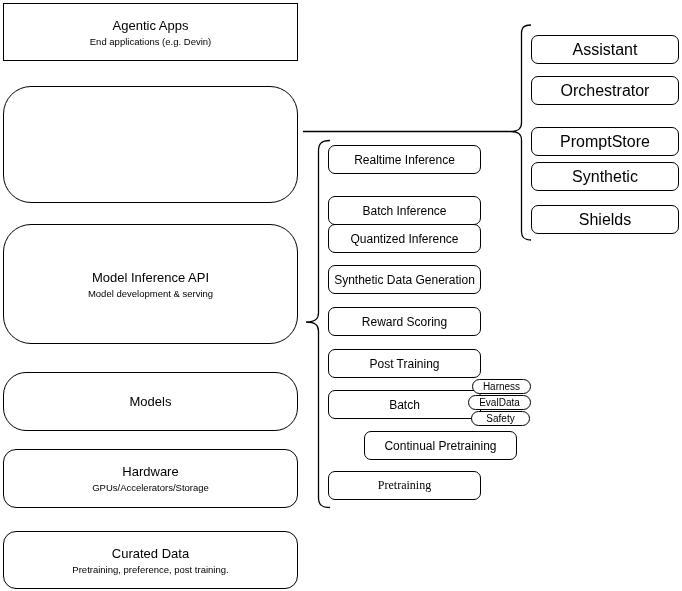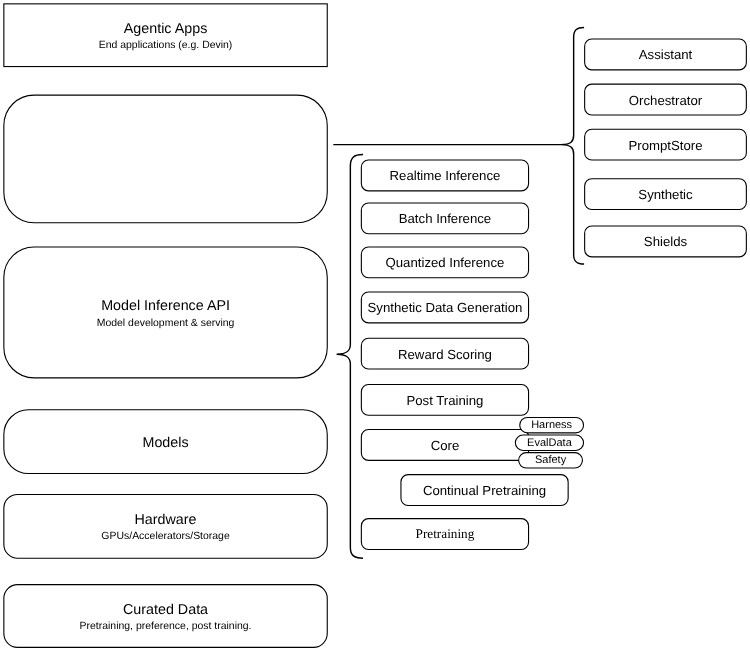--- a/index.html
+++ b/index.html
@@ -33,28 +33,28 @@
   .lb1 { top: 3px;   height: 58px;  border-radius: 0; }
   .lb2 { top: 86px;  height: 117px; border-radius: 28px; }
   .lb3 { top: 224px; height: 120px; border-radius: 28px; }
   .lb4 { top: 372px; height: 59px;  border-radius: 23px; }
   .lb5 { top: 449px; height: 59px;  border-radius: 13px; }
   .lb6 { top: 531px; height: 58px;  border-radius: 13px; }
   .mbox {
     left: 328px; width: 153px; height: 29px;
     border-radius: 7px; font-size: 12px; white-space: nowrap;
   }
-  .m1 { top: 145px; } .m2 { top: 184px; } .m3 { top: 224px; }
+  .m1 { top: 145px; } .m2 { top: 196px; } .m3 { top: 224px; }
   .m4 { top: 265px; } .m5 { top: 307px; } .m6 { top: 349px; }
   .m7 { top: 390px; } .m8 { top: 431px; margin-left: 36px; } .m9 { top: 471px; font-family: Liberation Serif, serif; }
   .rbox {
     left: 531px; width: 148px; height: 29px;
-    border-radius: 7px; font-size: 12px; white-space: nowrap;
+    border-radius: 7px; font-size: 16px; white-space: nowrap;
   }
-  .r1 { top: 35px; } .r2 { top: 76px; } .r3 { top: 117px; }
+  .r1 { top: 35px; } .r2 { top: 76px; } .r3 { top: 127px; }
   .r4 { top: 162px; } .r5 { top: 205px; }
   .pill {
     position: absolute;
     box-sizing: border-box;
     border: 1.3px solid var(--stroke, #000000);
     background: var(--fill, #ffffff);
     border-radius: 8px;
     font-size: 10px;
     display: flex;
     align-items: center;
@@ -112,21 +112,21 @@
   <div class="title">Curated Data</div>
   <div class="subtitle">Pretraining, preference, post training.</div>
 </div>
 
 <div class="box mbox m1">Realtime Inference</div>
 <div class="box mbox m2">Batch Inference</div>
 <div class="box mbox m3">Quantized Inference</div>
 <div class="box mbox m4">Synthetic Data Generation</div>
 <div class="box mbox m5">Reward Scoring</div>
 <div class="box mbox m6">Post Training</div>
-<div class="box mbox m7">Core</div>
+<div class="box mbox m7">Batch</div>
 <div class="box mbox m8">Continual Pretraining</div>
 <div class="box mbox m9">Pretraining</div>
 
 <div class="pill p1">Harness</div>
 <div class="pill p2">EvalData</div>
 <div class="pill p3">Safety</div>
 
 <div class="box rbox r1">Assistant</div>
 <div class="box rbox r2">Orchestrator</div>
 <div class="box rbox r3">PromptStore</div>

